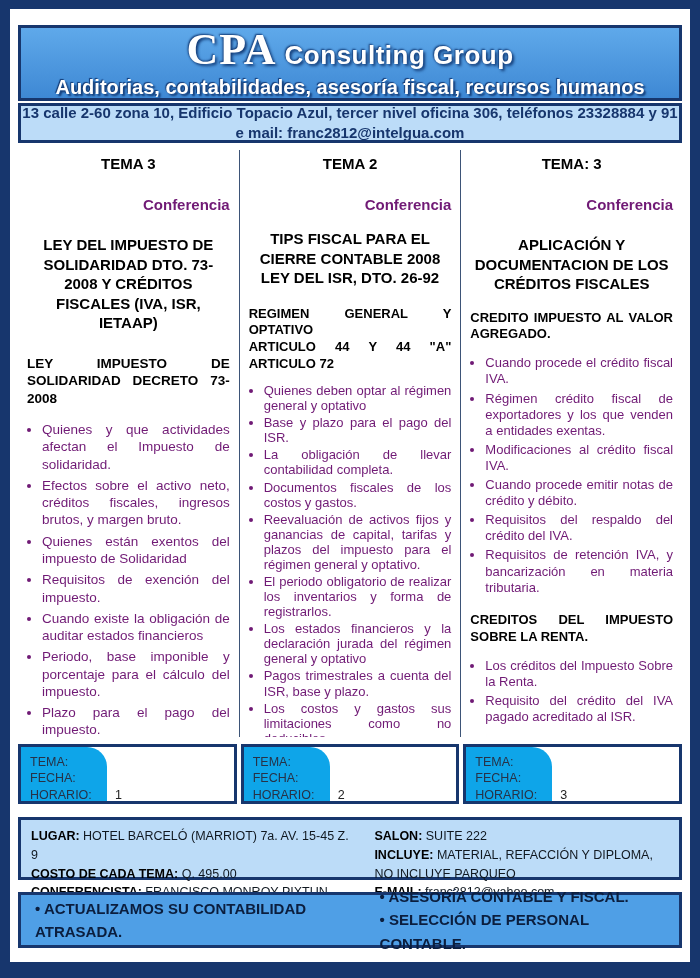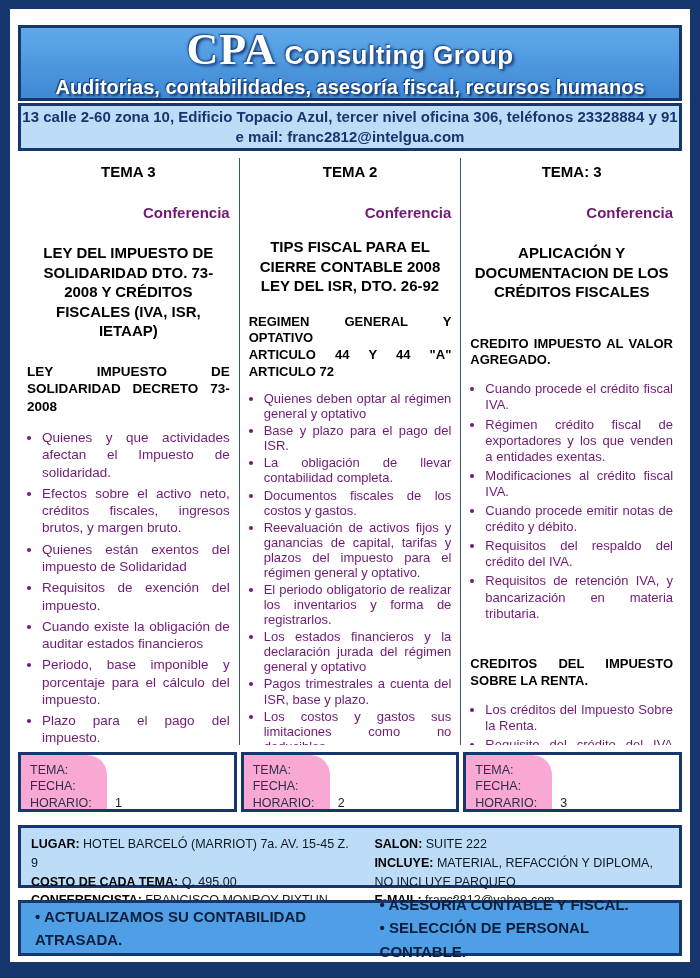--- a/index.html
+++ b/index.html
@@ -33,21 +33,21 @@
   .logo-sub{
     font-weight:bold;font-size:26px;color:#fff;
     text-shadow:2px 2px 3px #123a75, -1px -1px 2px #123a75;letter-spacing:0.5px;
   }
   .tagline{
     margin-top:4px;font-weight:bold;font-size:20px;color:#fff;
     text-shadow:2px 2px 2px #123a75, -1px -1px 1px #123a75;
   }
   
   .address-bar{
-    margin-top:2px;height:48px;box-sizing:border-box;flex:0 0 auto;
+    margin-top:2px;height:40px;box-sizing:border-box;flex:0 0 auto;
     border:3px solid #17366d;background:#bcdcf8;
     display:flex;flex-direction:column;align-items:center;justify-content:center;
     font-weight:bold;font-size:15px;color:#17366d;line-height:1.35;text-align:center;
   }
   
   .columns{
     margin-top:7px;height:587px;flex:0 0 auto;display:flex;overflow:hidden;
   }
   .col{flex:1 1 0;box-sizing:border-box;padding:0 9px;color:#1a1a1a;overflow:hidden;}
   .col + .col{border-left:1.5px solid #3d5477;}
@@ -62,31 +62,31 @@
     text-align:justify;line-height:1.3;white-space:pre-line;
   }
   ul.bullets{margin:14px 0 0 0;padding-left:15px;}
   ul.bullets li{
     font-size:13.5px;line-height:1.28;text-align:justify;margin-bottom:4px;color:#701a75;
   }
   .col-2 .col-title{margin-top:16px;}
   .col-2 .section-heading{margin-top:18px;font-size:13px;}
   .col-2 ul.bullets{margin-top:10px;}
   .col-2 ul.bullets li{font-size:13px;line-height:1.16;margin-bottom:2px;}
-  .col-3 .section-heading{margin-top:34px;font-size:13px;}
+  .col-3 .section-heading{margin-top:16px;font-size:13px;}
   .col-3 ul.bullets{margin-top:12px;}
   .col-3 ul.bullets li{font-size:13px;line-height:1.24;margin-bottom:3px;}
   
   .sched-row{margin-top:7px;flex:0 0 auto;display:flex;gap:4px;}
   .sched-box{
     flex:1 1 0;height:60px;box-sizing:border-box;border:3px solid #17366d;
     background:#fff;display:flex;overflow:hidden;
   }
   .sched-labels{
-    flex:0 0 86px;background:#f9a8d4;border-top-right-radius:20px;
+    flex:0 0 86px;background:#0ea5e9;border-top-right-radius:20px;
     padding:7px 0 0 9px;box-sizing:border-box;
     font-size:12.5px;color:#273247;line-height:1.3;
   }
   .sched-values{
     flex:1;padding:7px 0 0 8px;box-sizing:border-box;
     font-size:12.5px;color:#222;line-height:1.3;white-space:pre-wrap;
   }
   
   .info-box{
     margin-top:13px;height:63px;box-sizing:border-box;flex:0 0 auto;

